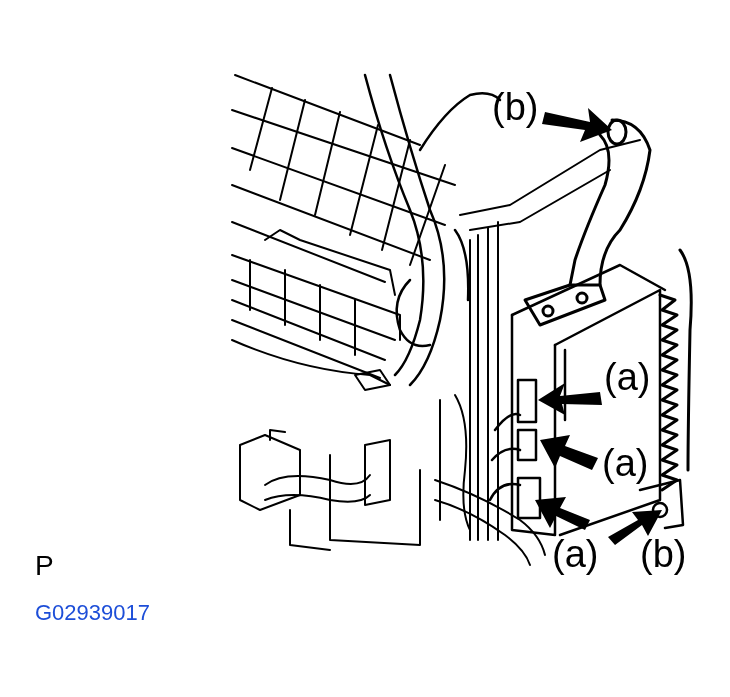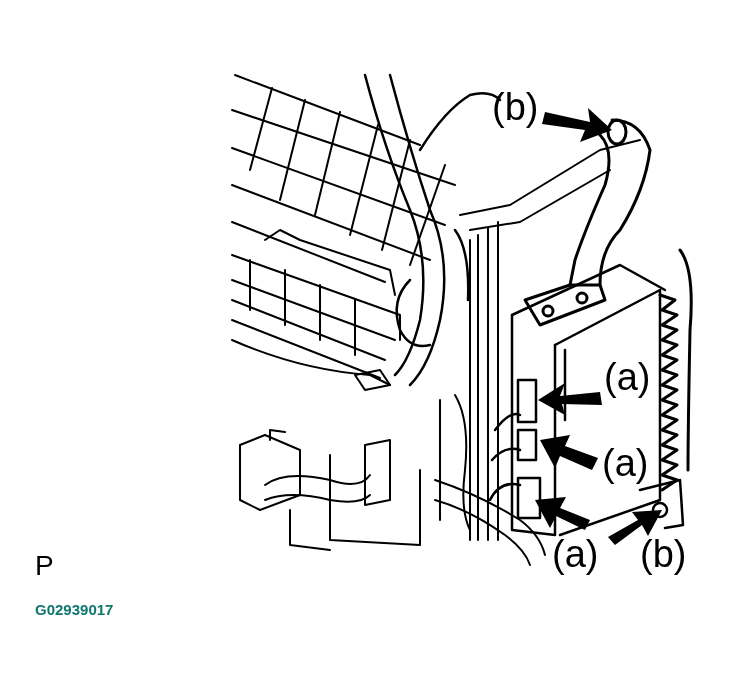--- a/index.html
+++ b/index.html
@@ -1,19 +1,19 @@
 <!DOCTYPE html>
 <html><head>
 <meta charset="utf-8">
 <style>
   html,body{margin:0;padding:0;background:#ffffff;}
   body{width:730px;height:697px;position:relative;overflow:hidden;font-family:"Liberation Sans",sans-serif;color:#000;}
   #drawing{position:absolute;left:0;top:0;width:730px;height:697px;}
   .lbl{position:absolute;font-family:"Liberation Sans",sans-serif;font-size:38px;line-height:1;color:#000;white-space:nowrap;}
-  .code{position:absolute;font-family:"Liberation Sans",sans-serif;font-size:15px;line-height:1;color:#0f766e;font-weight:bold;}
+  .code{position:absolute;font-family:"Liberation Sans",sans-serif;font-size:22px;line-height:1;color:#1d4ed8;}
   .view{position:absolute;font-family:"Liberation Sans",sans-serif;font-size:28px;line-height:1;color:#000;}
 </style>
 </head>
 <body>
 
 <svg id="drawing" viewBox="0 0 730 697" xmlns="http://www.w3.org/2000/svg">
   <g fill="none" stroke="#000" stroke-width="2" stroke-linejoin="round" stroke-linecap="round">
 
     <g>
       <path d="M235 75 L420 145"></path>

